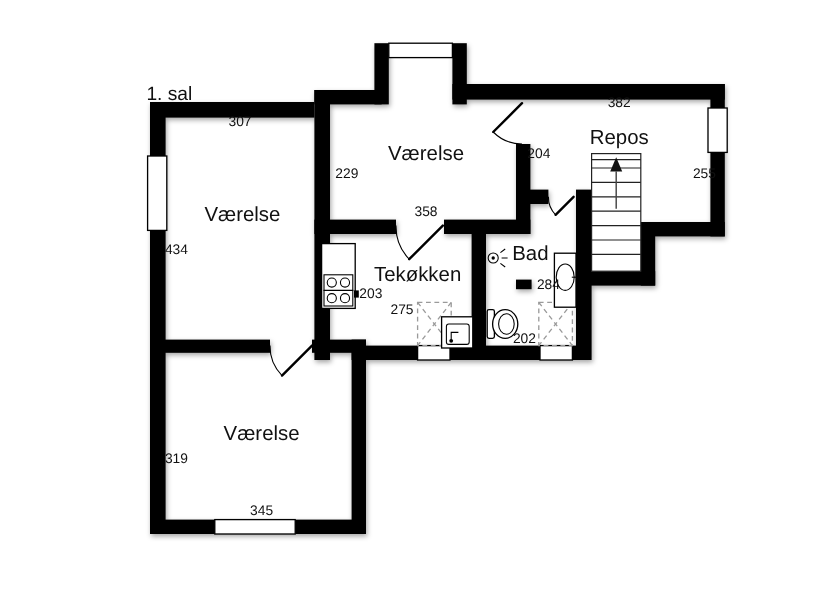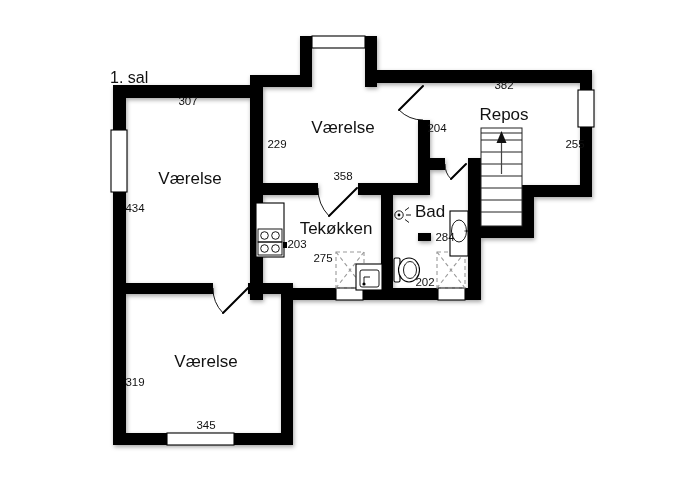--- a/index.html
+++ b/index.html
@@ -1,18 +1,18 @@
 <!DOCTYPE html>
 <html><head>
 <meta charset="utf-8">
 <style>
   html,body{margin:0;padding:0;background:#ffffff;}
   body{width:700px;height:500px;position:relative;overflow:hidden;
        font-family:"Liberation Sans","DejaVu Sans",sans-serif;}
-  .plan-wrap{position:absolute;inset:0;background:#ffffff;}
+  .plan-wrap{position:absolute;inset:0;background:#ffffff;margin-left:12px;}
   svg{display:block;}
   .walls{filter:drop-shadow(1.5px 2.5px 2px rgba(0,0,0,0.35));}
   .wall{fill:#000000;stroke:none;}
   .window{fill:#ffffff;stroke:#000000;stroke-width:1.1;}
   .stair-box{fill:#ffffff;stroke:#222222;stroke-width:1;}
   .stair-line{stroke:#222222;stroke-width:1;fill:none;}
   .stair-arrow{stroke:#444444;stroke-width:1.2;fill:none;}
   .stair-arrow-head{fill:#111111;stroke:none;}
   .door-leaf{stroke:#000000;stroke-width:2;fill:none;stroke-linecap:round;}
   .door-arc{stroke:#000000;stroke-width:0.9;fill:none;}

